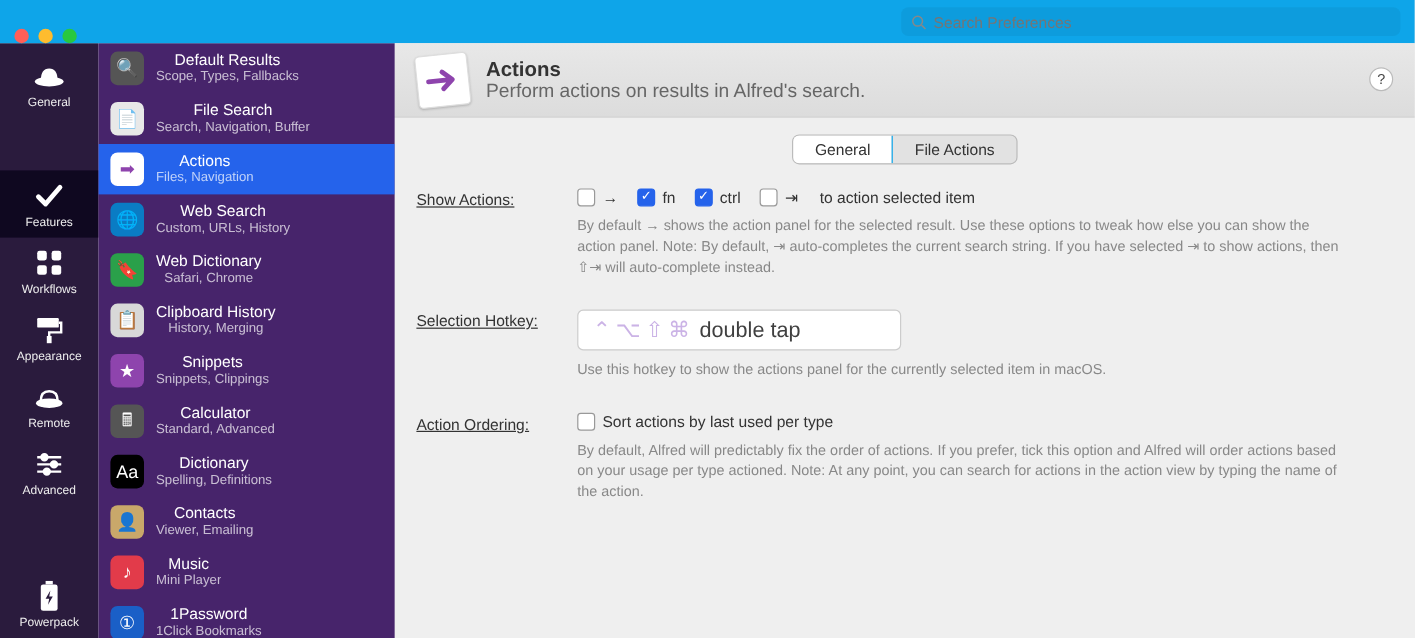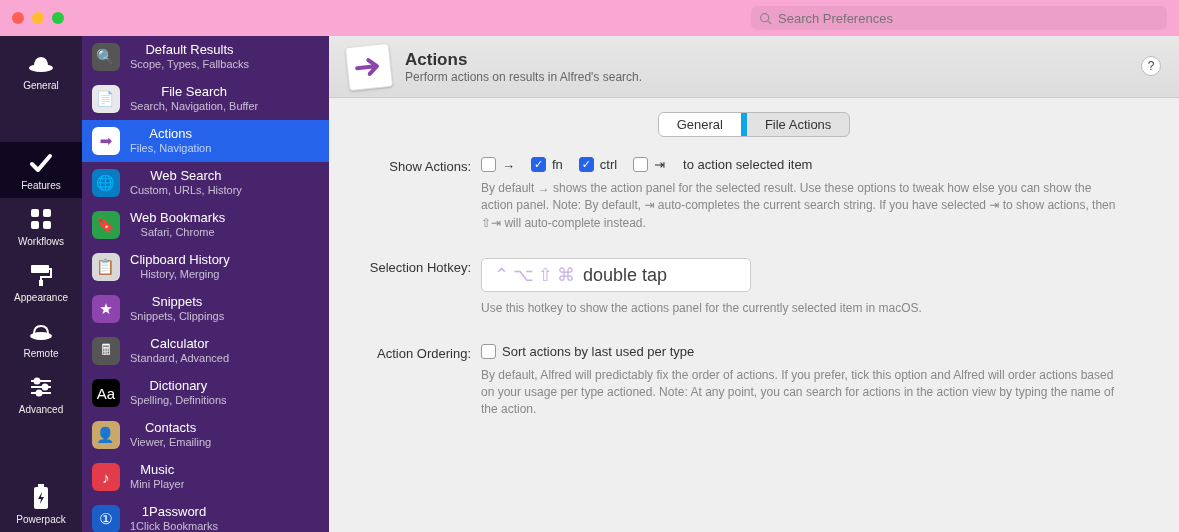--- a/index.html
+++ b/index.html
@@ -1,17 +1,17 @@
 <!DOCTYPE html>
 <html><head>
 <meta charset="utf-8">
 <style>
 * { margin:0; padding:0; box-sizing:border-box; font-family:-apple-system,BlinkMacSystemFont,"Segoe UI",Helvetica,Arial,sans-serif; }
 body { width:1179px; height:532px; overflow:hidden; background:#efefef; display:flex; flex-direction:column; }
-.titlebar { height:36px; display:flex; align-items:center; padding:0 12px; background:#f9a8d4; position:relative; }
+.titlebar { height:36px; display:flex; align-items:flex-end; padding:0 12px; background:#0ea5e9; position:relative; }
 .traffic { display:flex; gap:8px; }
 .dot { width:12px; height:12px; border-radius:50%; }
 .dot.red{background:#ff5f57;} .dot.yellow{background:#febc2e;} .dot.green{background:#28c840;}
 .searchbox { position:absolute; right:12px; top:6px; height:24px; width:416px; background:rgba(0,0,0,0.05); border-radius:6px; display:flex; align-items:center; padding:0 8px; color:#888; font-size:13px; }
 .searchbox svg { margin-right:6px; flex-shrink:0; }
 .searchbox input { border:none; background:transparent; outline:none; font-size:13px; width:100%; color:#333; }
 .main { display:flex; flex:1; min-height:0; }
 .sidebar1 { width:82px; background:#2a1b3d; display:flex; flex-direction:column; align-items:stretch; padding-top:6px; flex-shrink:0; }
 .navitem { display:flex; flex-direction:column; align-items:center; justify-content:center; height:56px; color:#eee; font-size:10px; gap:3px; cursor:pointer; }
 .navitem.selected { background:#0f0820;margin-top:44px; }
@@ -21,30 +21,30 @@
 .featitem { display:flex; align-items:center; height:42px; padding:0 10px; gap:10px; cursor:pointer; }
 .featitem.selected { background:#2563eb; }
 .featicon { width:28px; height:28px; border-radius:6px; flex-shrink:0; display:flex; align-items:center; justify-content:center; font-size:15px; }
 .feattext { display:flex; flex-direction:column; line-height:1.15; overflow:hidden;text-align:center; }
 .feattext .t { color:#fff; font-size:13px; font-weight:500; white-space:nowrap; }
 .feattext .s { color:rgba(255,255,255,0.7); font-size:11px; white-space:nowrap; }
 .content { flex:1; display:flex; flex-direction:column; min-width:0; }
 .header { height:62px; background:linear-gradient(#e8e8e8,#dcdcdc); display:flex; align-items:center; padding:0 18px; gap:14px; border-bottom:1px solid #ccc; position:relative; }
 .headericon { width:44px; height:44px; background:#fff; border:1px solid #ddd; border-radius:4px; display:flex; align-items:center; justify-content:center; transform:rotate(-6deg); box-shadow:0 1px 2px rgba(0,0,0,0.2); }
 .header h1 { font-size:17px; font-weight:600; color:#333; }
-.header p { font-size:12px; color:#666; }
+.header p { font-size:16px; color:#666; }
 .helpbtn { position:absolute; right:18px; top:20px; width:20px; height:20px; border-radius:50%; border:1px solid #bbb; background:#fff; display:flex; align-items:center; justify-content:center; font-size:12px; color:#444; cursor:pointer; }
 .body { flex:1; padding:14px 18px; overflow:auto; background:#efefef; color:#333; }
 .tabs { display:flex; justify-content:center; margin-bottom:20px; }
 .seg { display:flex; border:1px solid #bbb; border-radius:6px; overflow:hidden; background:#e2e2e2; }
 .seg .tab { padding:4px 18px; font-size:13px; cursor:pointer; }
 .seg .tab.active { background:#fff; }
-.seg .tab + .tab { border-left:6px solid #0ea5e9; }
+.seg .tab + .tab { border-left:1px solid #0ea5e9; }
 .row { display:flex; align-items:flex-start; margin-bottom:8px; }
-.row .label { width:134px; text-align:right; padding-right:10px; font-size:13px; color:#333; padding-top:2px; }
+.row .label { width:134px; text-align:left; padding-right:10px; font-size:13px; color:#333; padding-top:2px;text-decoration:underline; }
 .row .field { flex:1; max-width:640px; }
 .chkrow { display:flex; align-items:center; gap:6px; font-size:13px; }
 .chk { width:15px; height:15px; border:1px solid #999; border-radius:3px; background:#fff; display:inline-flex; align-items:center; justify-content:center; cursor:pointer; }
 .chk.on { background:#2563eb; border-color:#2563eb; }
 .chk.on::after { content:"✓"; color:#fff; font-size:11px; line-height:1; }
 .desc { font-size:12px; color:#888; margin-top:8px; line-height:1.45; }
 .hotkey { width:270px; height:34px; border:1px solid #ccc; border-radius:5px; background:#fff; display:flex; align-items:center; padding:0 12px; gap:4px; font-size:18px; }
 .hotkey .sym { color:#cbb3e6; font-weight:300; }
 .hotkey .txt { color:#404040; margin-left:4px; }
 </style>
@@ -166,21 +166,21 @@
       <div class="featitem">
         <div class="featicon" style="background: rgb(10, 124, 196); color: rgb(255, 255, 255);">🌐</div>
         <div class="feattext">
           <div class="t">Web Search</div>
           <div class="s">Custom, URLs, History</div>
         </div>
       </div>
       <div class="featitem">
         <div class="featicon" style="background: rgb(42, 160, 74); color: rgb(255, 255, 255);">🔖</div>
         <div class="feattext">
-          <div class="t">Web Bookmarks</div>
+          <div class="t">Web Dictionary</div>
           <div class="s">Safari, Chrome</div>
         </div>
       </div>
       <div class="featitem">
         <div class="featicon" style="background: rgb(216, 216, 216); color: rgb(142, 68, 173);">📋</div>
         <div class="feattext">
           <div class="t">Clipboard History</div>
           <div class="s">History, Merging</div>
         </div>
       </div>

